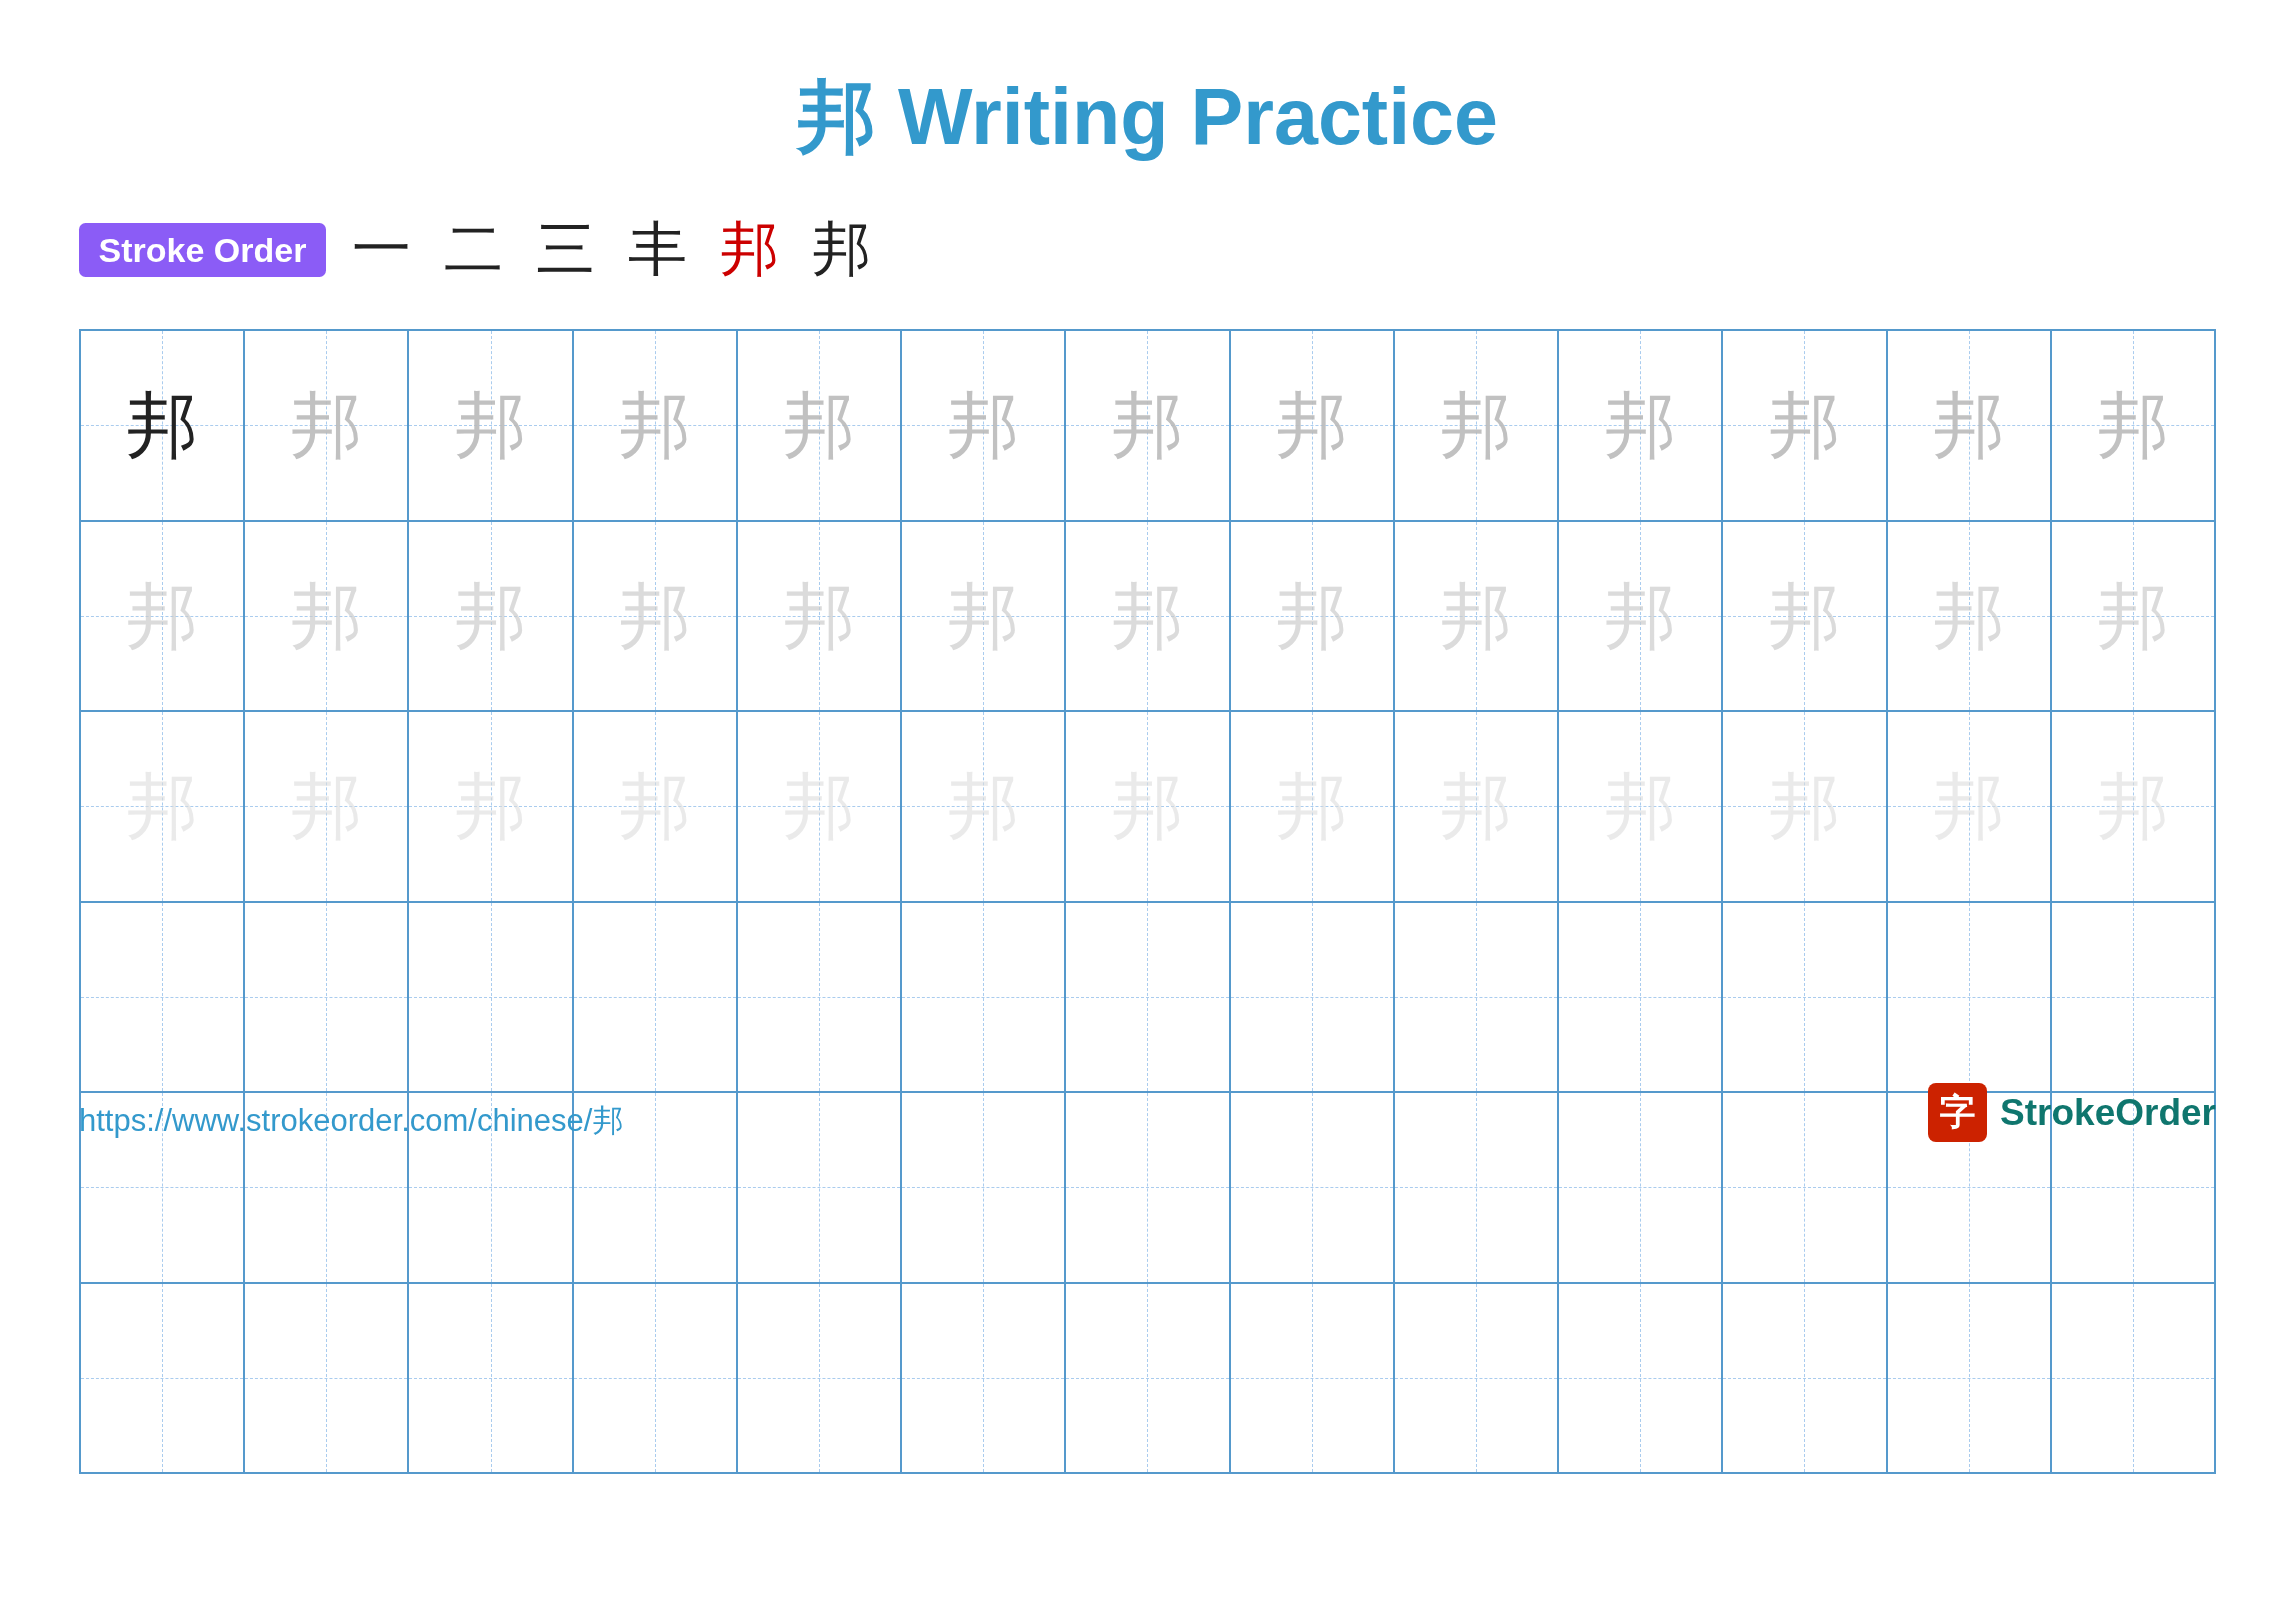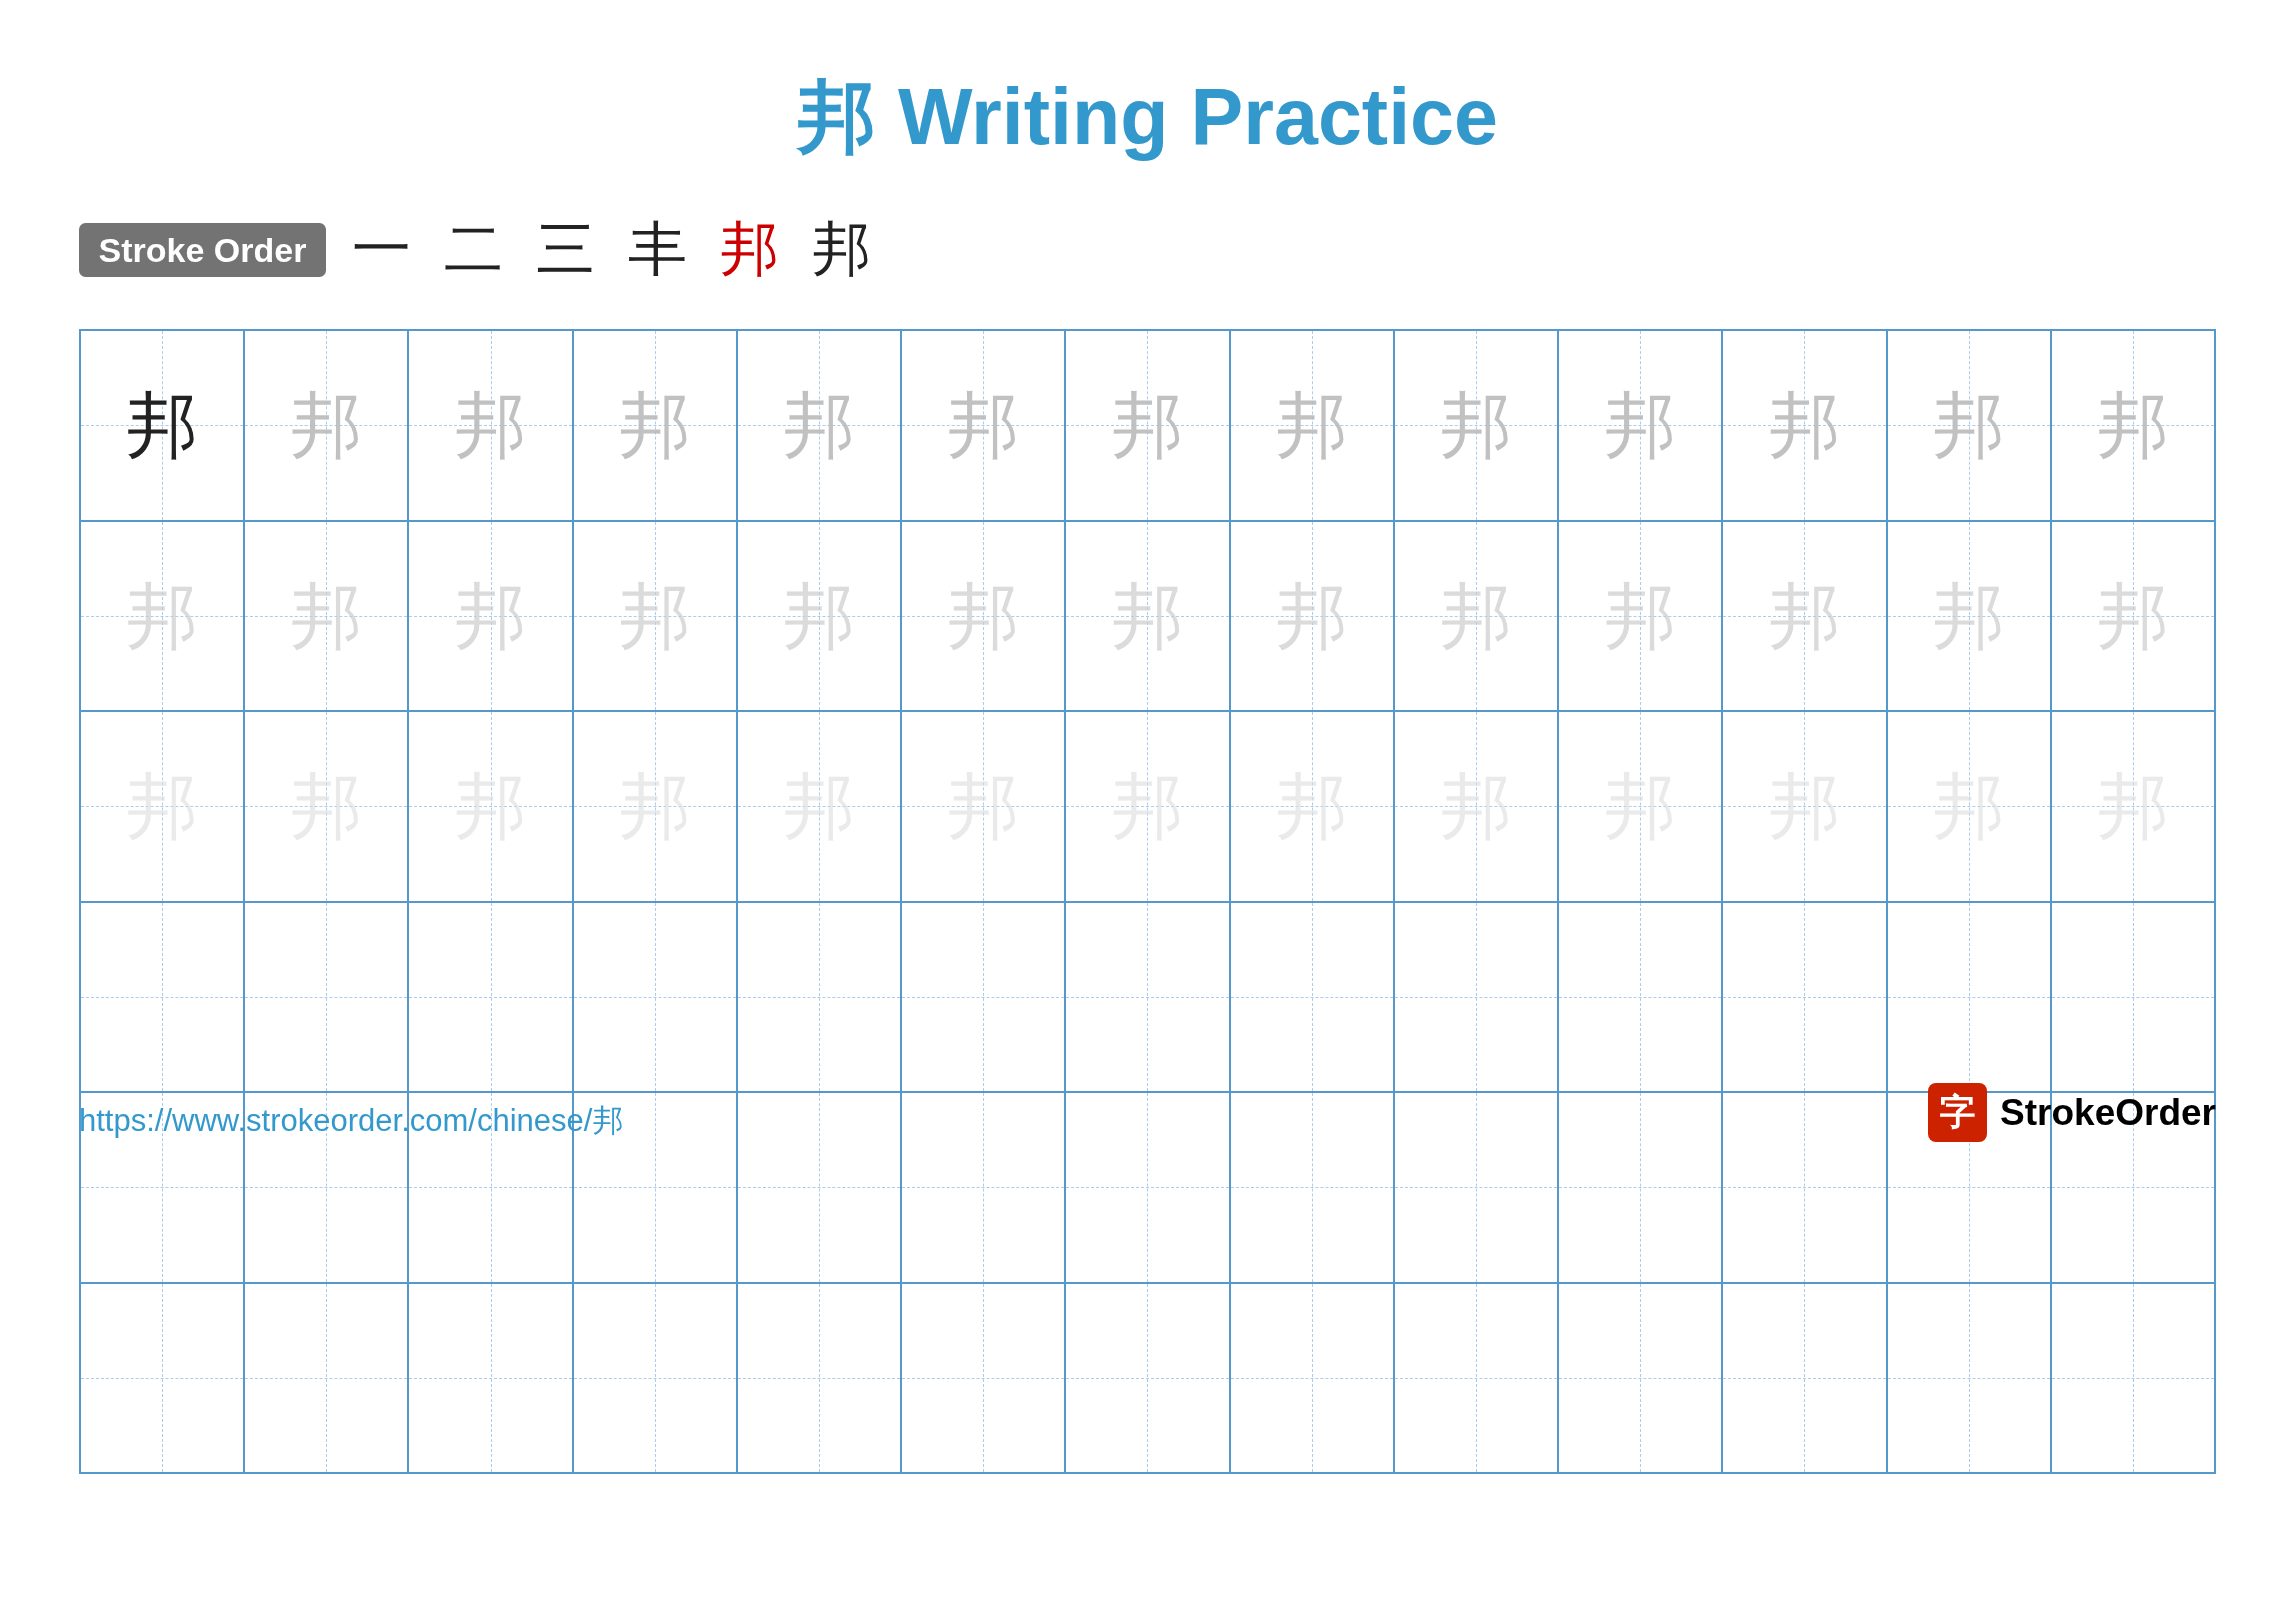--- a/index.html
+++ b/index.html
@@ -31,21 +31,21 @@
     }
 
     .stroke-order-row {
       display: flex;
       align-items: center;
       margin-bottom: 39px;
       gap: 26px;
     }
 
     .stroke-order-badge {
-      background: #737373;
+      background: #8b5cf6;
       color: white;
       font-size: 34px;
       font-weight: bold;
       padding: 7.9px 19.6px;
       border-radius: 6.5px;
       white-space: nowrap;
     }
 
     .stroke-steps {
       display: flex;
@@ -159,21 +159,21 @@
       align-items: center;
       justify-content: center;
       color: white;
       font-size: 36px;
       font-weight: bold;
     }
 
     .footer-logo-text {
       font-size: 37px;
       font-weight: bold;
-      color: #000000;
+      color: #0f766e;
     }
   </style>
 </head>
 <body>
 
 <div class="page">
 
   <div class="title">
     <span>邦 Writing Practice</span>
   </div>

